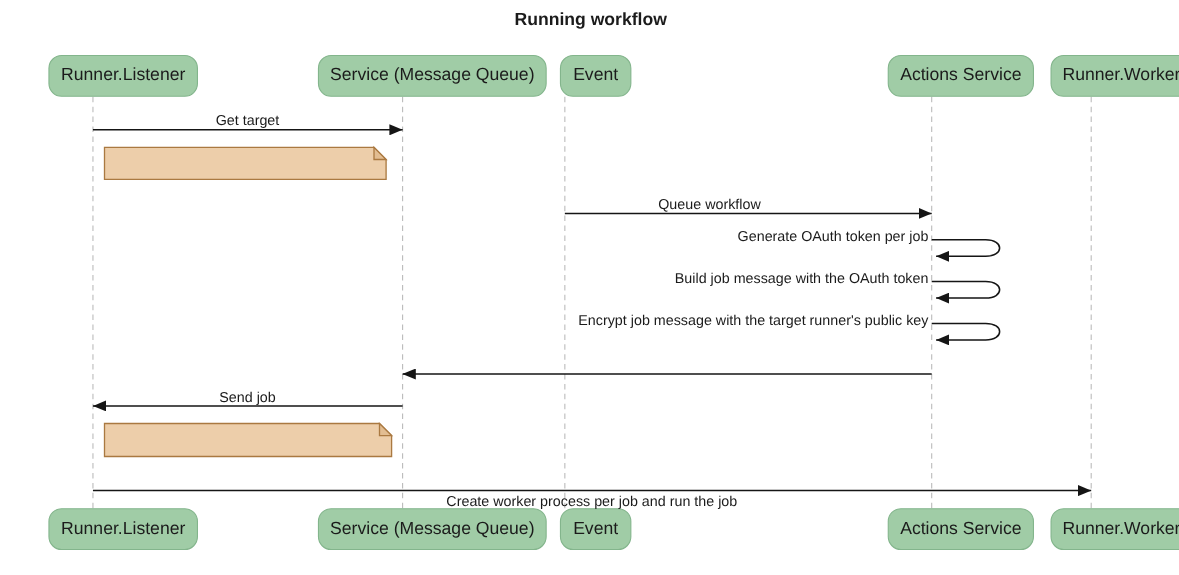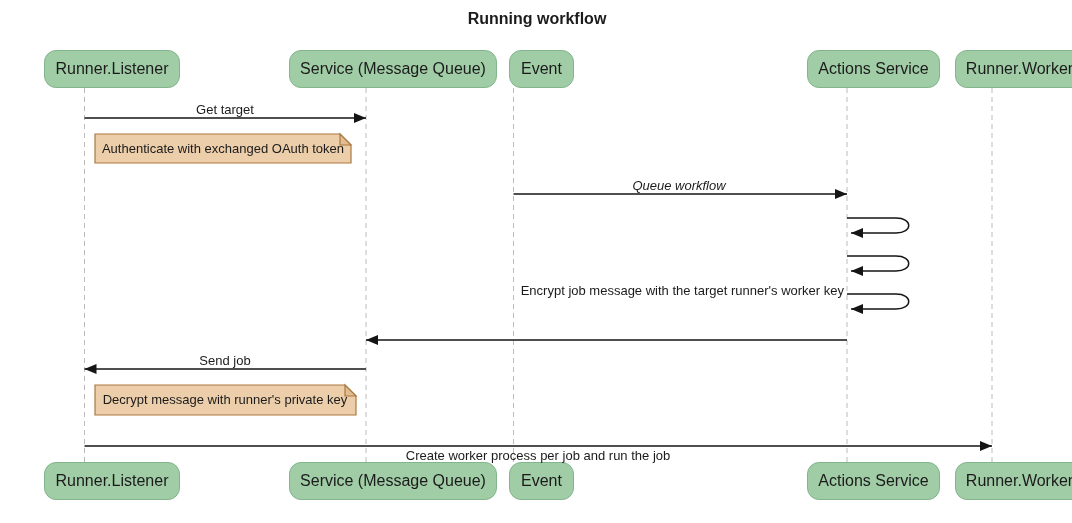--- a/index.html
+++ b/index.html
@@ -118,22 +118,22 @@
       <span>Event</span>
     </div>
   <div class="actor" style="left:780px;top:462px;width:133px;">
       <span>Actions Service</span>
     </div>
   <div class="actor" style="left:928px;top:462px;width:129px;">
       <span>Runner.Worker</span>
     </div>
 
   <div class="msg-label" style="left:225px;top:102px;">Get target</div>
-  <div class="msg-label" style="left:679px;top:178px;font-style:italic;">Queue workflow</div>
+  <div class="msg-label" style="left:645px;top:178px;">Queue workflow</div>
   <div class="msg-label" style="left:225px;top:353px;">Send job</div>
   <div class="msg-label" style="left:538px;top:430px;margin-top:18px;">Create worker process per job and run the job</div>
 
-  <div class="loop-label" style="top:283px;">Encrypt job message with the target runner's worker key</div>
+  <div class="loop-label" style="top:207px;">Generate OAuth token per job</div>
+  <div class="loop-label" style="top:245px;">Build job message with the OAuth token</div>
+  <div class="loop-label" style="top:283px;">Encrypt job message with the target runner's public key</div>
 
-  <div class="note-label" style="left:223px;top:141px;">Authenticate with exchanged OAuth token</div>
-  <div class="note-label" style="left:225px;top:392px;">Decrypt message with runner's private key</div>
 
 </div>
 
 </body></html>

